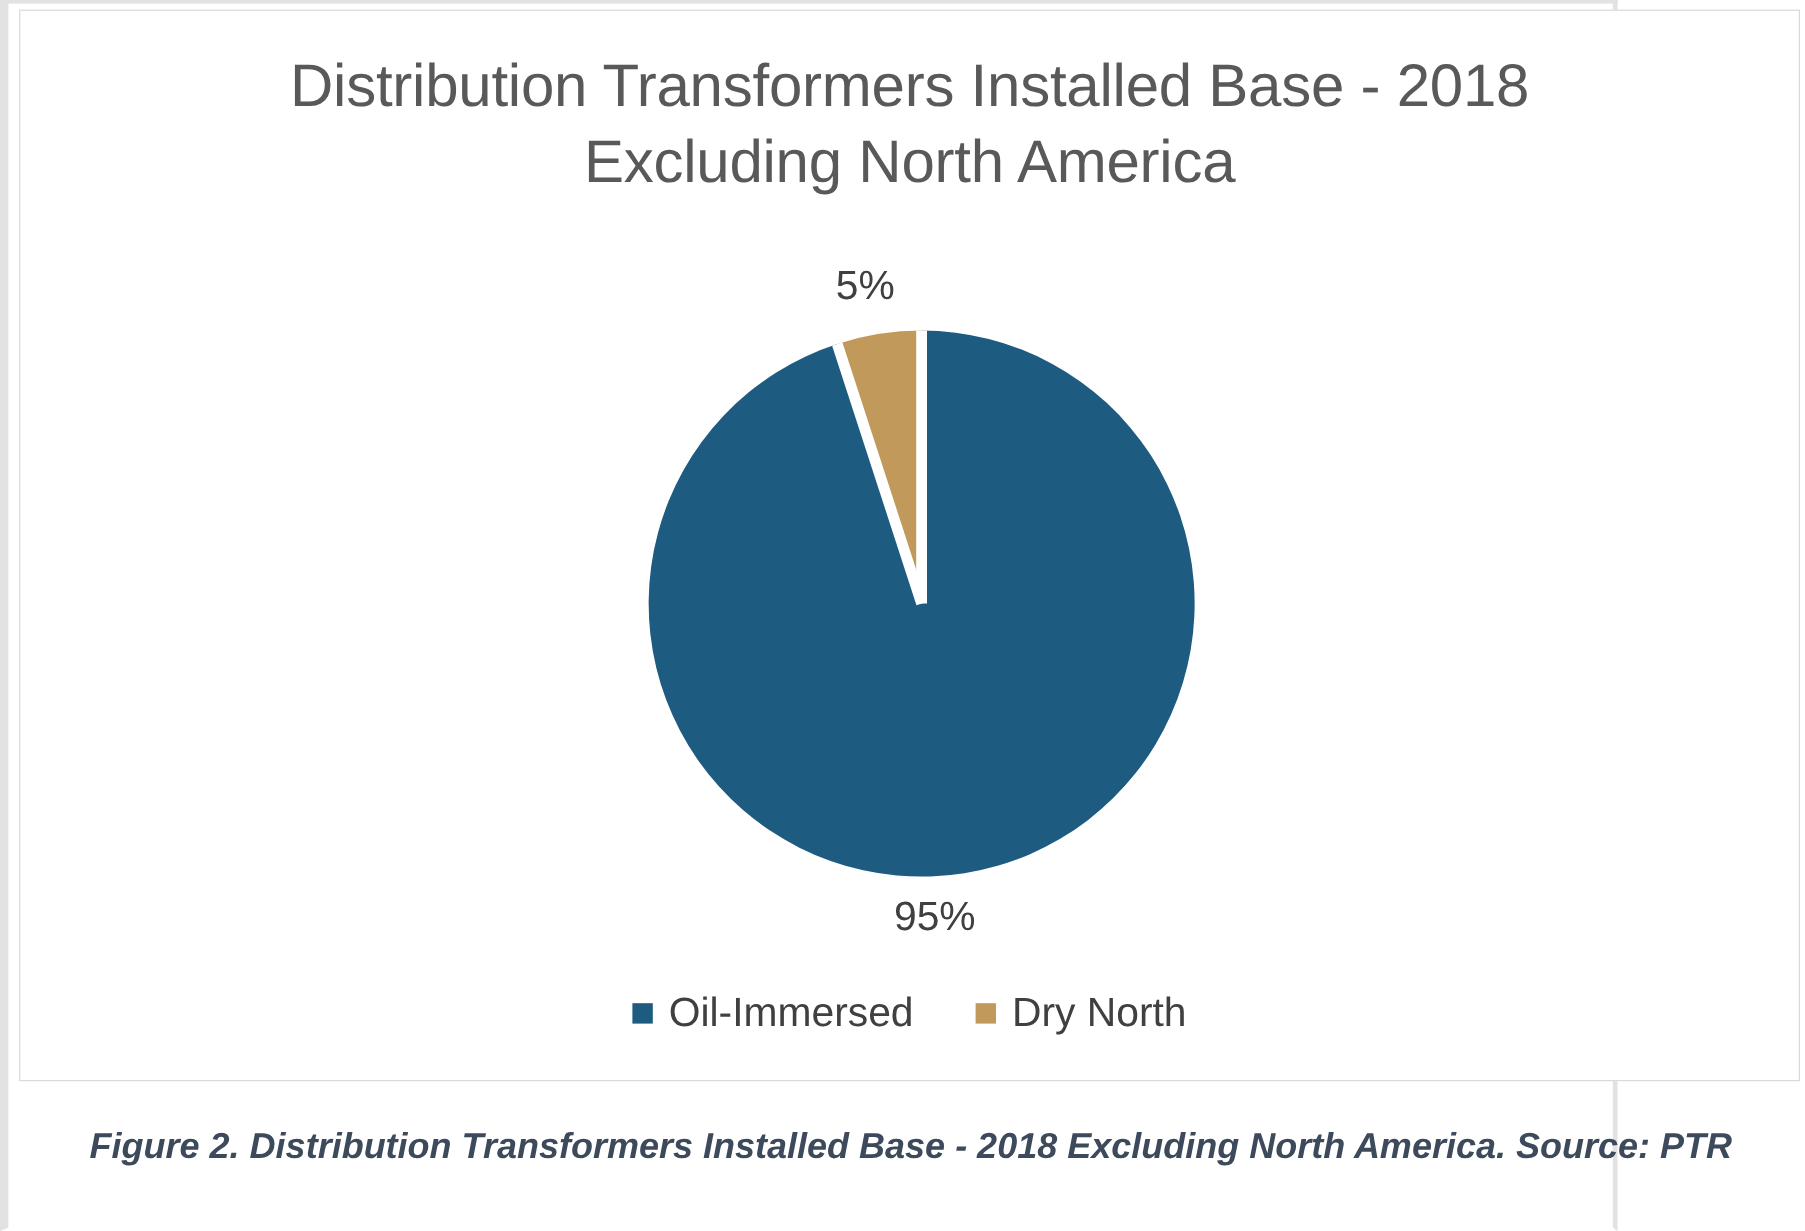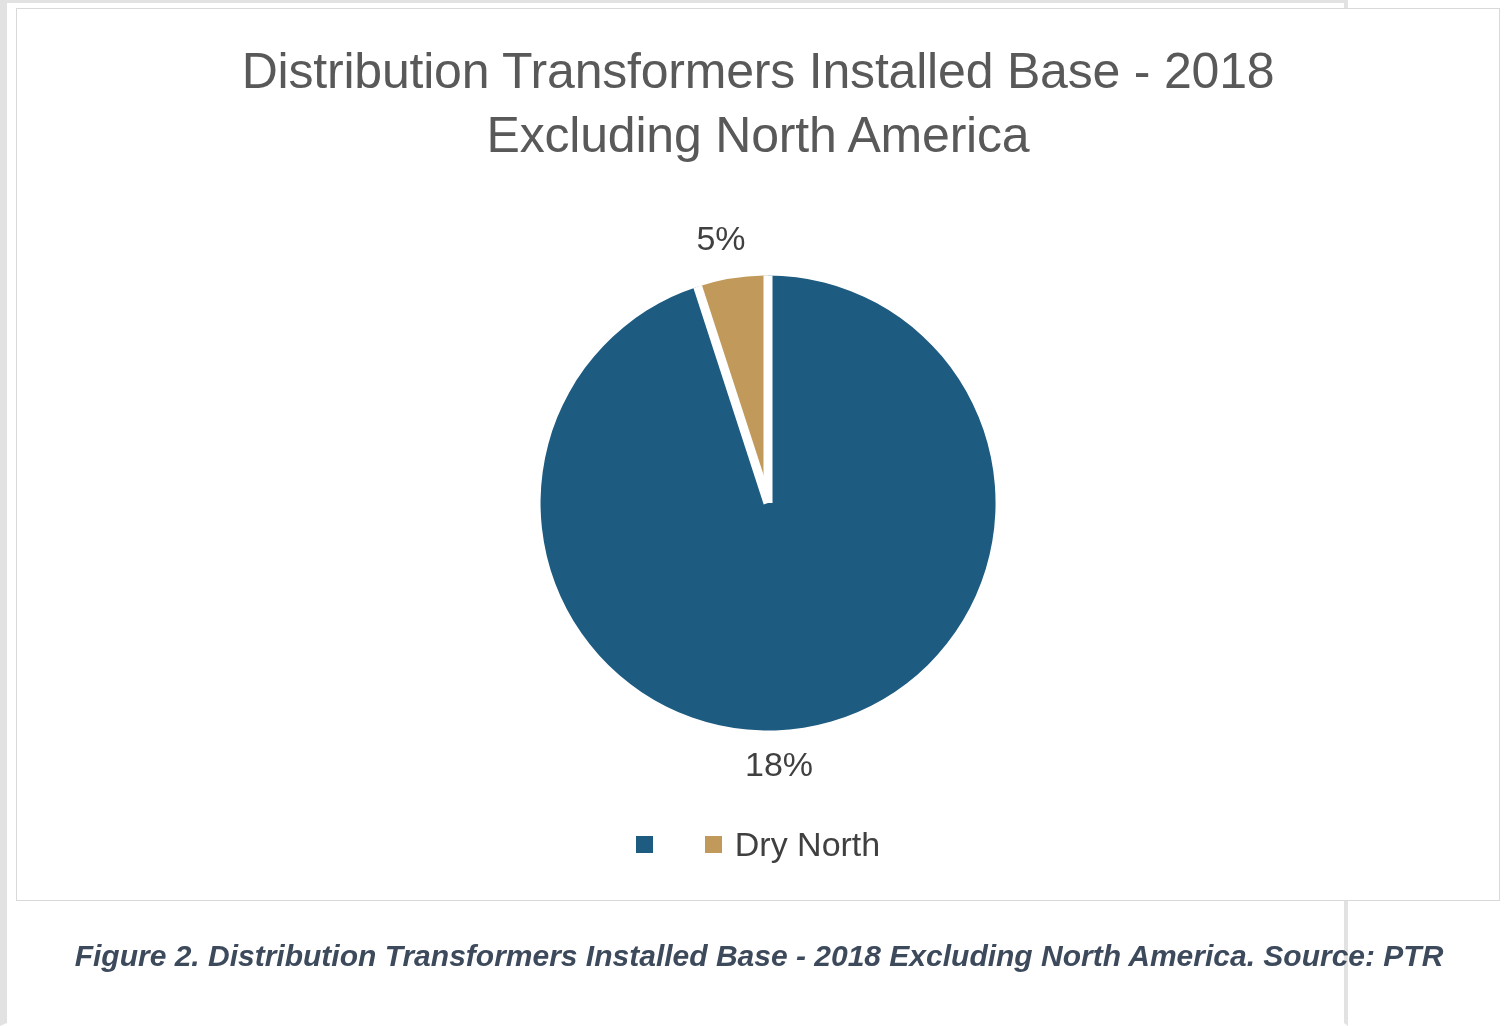--- a/index.html
+++ b/index.html
@@ -149,25 +149,26 @@
 
         <path d="M 236 236 L 165.69 19.65 A 227.5 227.5 0 0 1 236 8.5 Z" fill="#C19A5B"></path>
 
         <path d="M 236 236 L 236 8.5" stroke="#FFFFFF" stroke-width="9" fill="none"></path>
         <path d="M 236 236 L 165.69 19.65" stroke="#FFFFFF" stroke-width="9" fill="none"></path>
       </svg>
     </div>
 
     <div class="data-label" id="label-dry">5%</div>
 
-    <div class="data-label" id="label-oil">18%</div>
+    <div class="data-label" id="label-oil">95%</div>
 
     <div id="legend">
       <div class="legend-entry">
         <span class="legend-swatch" style="background:#1D5B80"></span>
+        <span class="legend-label">Oil-Immersed</span>
       </div>
       <div class="legend-entry">
         <span class="legend-swatch" style="background:#C19A5B"></span>
         <span class="legend-label">Dry North</span>
       </div>
     </div>
 
   </div>
 
   <div id="caption">Figure 2. Distribution Transformers Installed Base - 2018 Excluding North America. Source: PTR</div>

